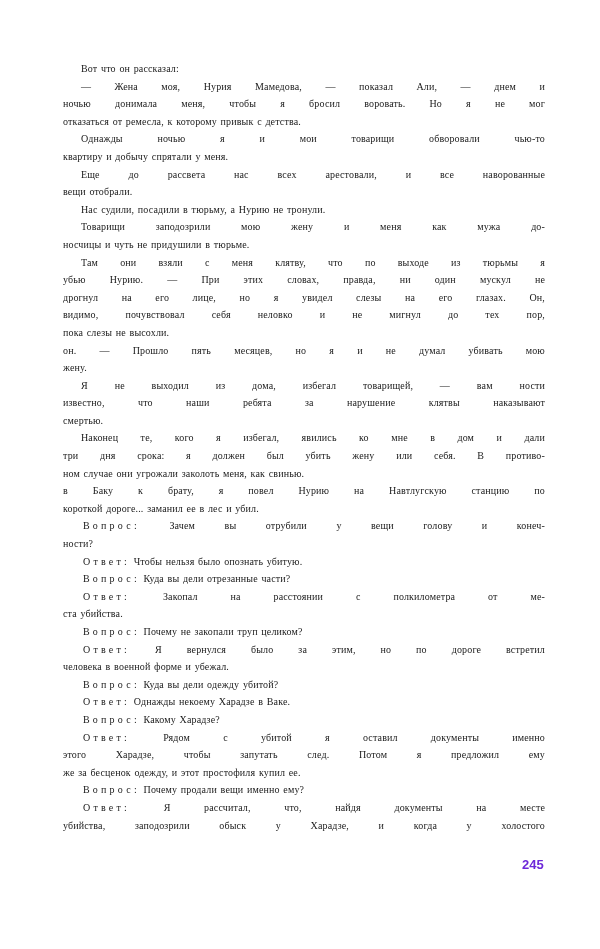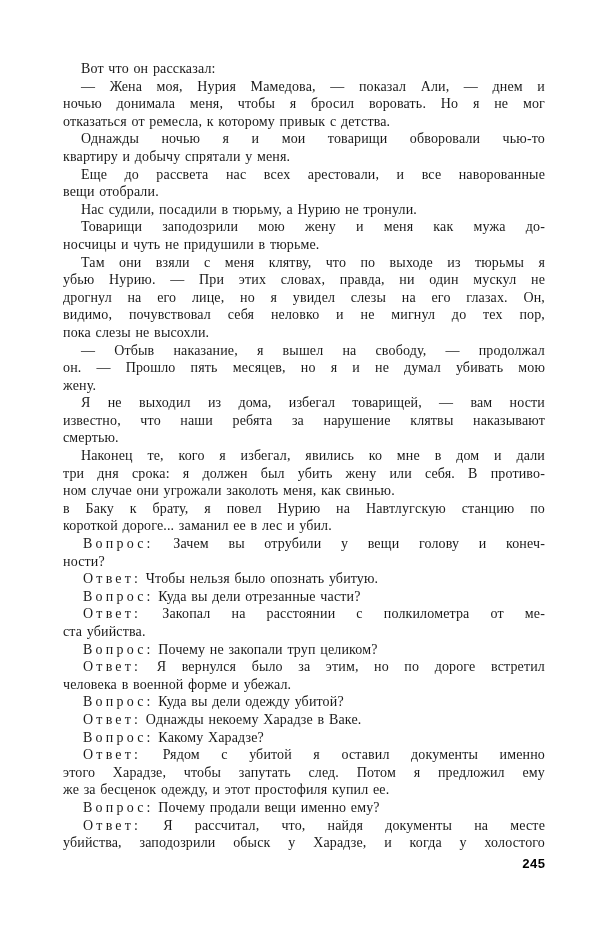--- a/index.html
+++ b/index.html
@@ -26,21 +26,21 @@
     .text-block {
       position: absolute;
       left: 63px;
       top: 60px;
       width: 482px;
     }
     .line {
       display: block;
       height: 17.6px;
       line-height: 17.6px;
-      font-size: 14px;
+      font-size: 10px;
       white-space: nowrap;
       text-align: justify;
       text-align-last: justify;
       letter-spacing: 0.15px;
       word-spacing: 1px;
     }
     .line.last {
       text-align-last: left;
     }
     .line.indent {
@@ -49,24 +49,24 @@
     .line.indent-q {
       padding-left: 20px;
     }
     .spaced {
       letter-spacing: 3.2px;
     }
     .page-number {
       position: absolute;
       left: 522px;
       top: 857px;
-      font-family: Liberation Mono, monospace;
+      font-family: Liberation Sans, sans-serif;
       font-weight: bold;
       font-size: 13px;
-      color: #000000;
+      color: #6d28d9;
     }
   </style>
 </head>
 <body>
 
 <div class="page">
   <div class="text-block" id="text-block">
       <div class="line indent last"><span>Вот что он   рассказал:</span></div>
       <div class="line indent"><span>— Жена моя, Нурия Мамедова, — показал Али, — днем и</span></div>
       <div class="line"><span>ночью донимала меня, чтобы я бросил воровать. Но я не мог</span></div>
@@ -76,21 +76,20 @@
       <div class="line indent"><span>Еще до рассвета нас всех арестовали, и все наворованные</span></div>
       <div class="line last"><span>вещи отобрали.</span></div>
       <div class="line indent last"><span>Нас судили, посадили в тюрьму, а Нурию не тронули.</span></div>
       <div class="line indent"><span>Товарищи заподозрили мою жену и меня  как мужа до-</span></div>
       <div class="line last"><span>носчицы и чуть не придушили в тюрьме.</span></div>
       <div class="line indent"><span>Там они взяли с меня клятву, что по выходе из тюрьмы я</span></div>
       <div class="line"><span>убью Нурию. — При этих словах, правда, ни один мускул не</span></div>
       <div class="line"><span>дрогнул на его лице, но я увидел слезы на его глазах. Он,</span></div>
       <div class="line"><span>видимо, почувствовал себя неловко и не мигнул до тех пор,</span></div>
       <div class="line last"><span>пока слезы не высохли.</span></div>
-      <div class="line indent"><span>— Отбыв наказание, я вышел на свободу, — продолжал</span></div>
       <div class="line"><span>он. — Прошло пять месяцев, но я и не думал  убивать  мою</span></div>
       <div class="line last"><span>жену.</span></div>
       <div class="line indent"><span>Я не выходил из дома, избегал товарищей, — вам ности</span></div>
       <div class="line"><span>известно, что наши ребята за нарушение клятвы наказывают</span></div>
       <div class="line last"><span>смертью.</span></div>
       <div class="line indent"><span>Наконец те, кого я избегал, явились ко мне в дом и дали</span></div>
       <div class="line"><span>три дня срока: я должен был убить жену или себя. В противо-</span></div>
       <div class="line last"><span>ном случае они угрожали заколоть меня, как свинью.</span></div>
       <div class="line"><span>в Баку к брату, я повел Нурию на Навтлугскую станцию по</span></div>
       <div class="line last"><span>короткой дороге... заманил ее в лес и убил.</span></div>

